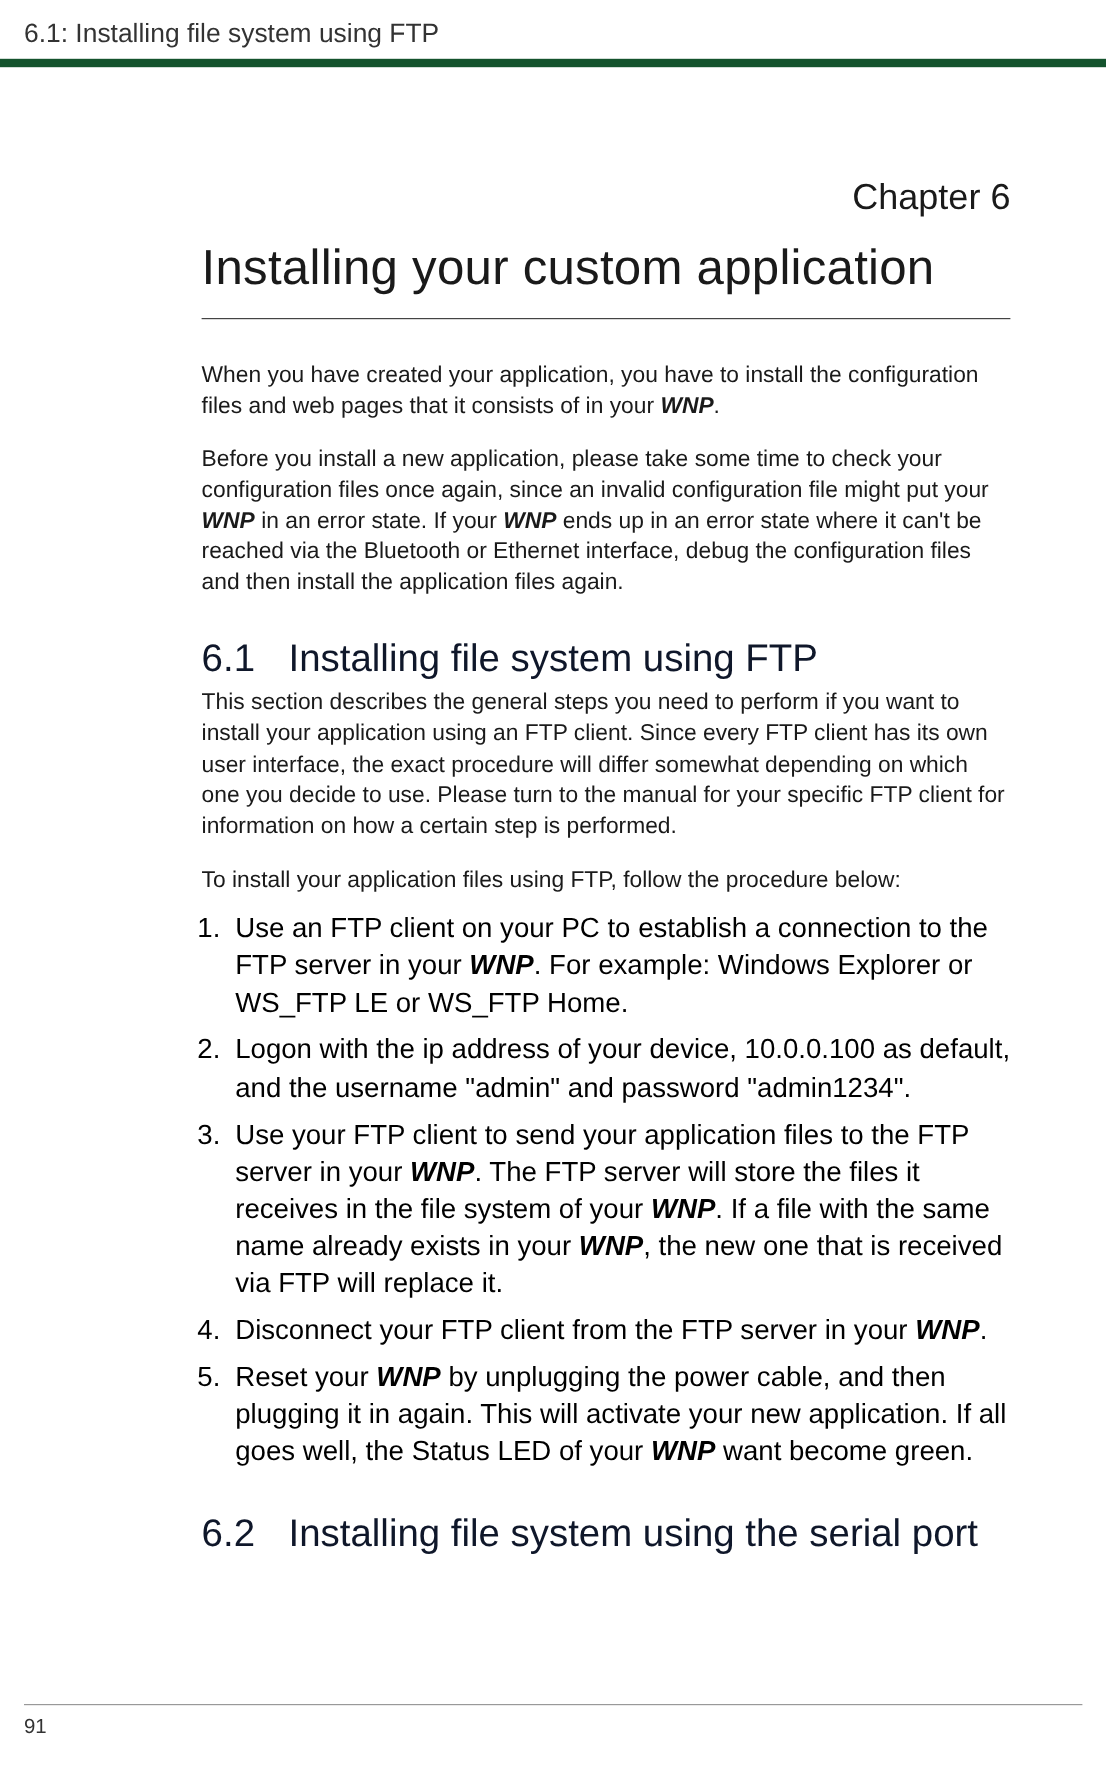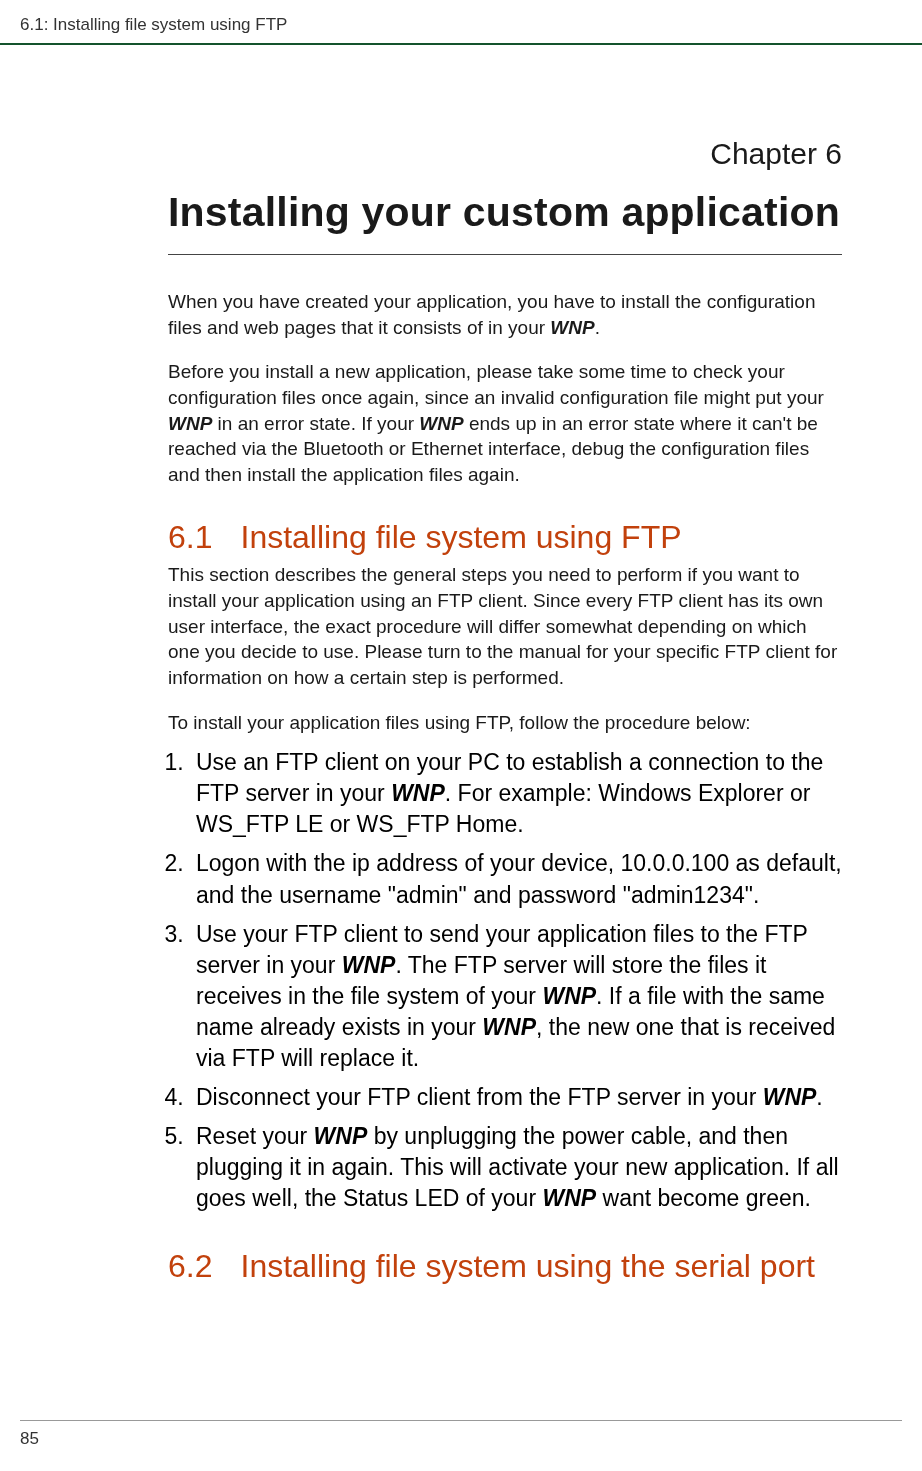--- a/index.html
+++ b/index.html
@@ -14,57 +14,57 @@
       font-family: "Segoe UI", "Frutiger", "Helvetica Neue", Arial, sans-serif;
       color: #000;
       background: #fff;
       position: relative;
       box-sizing: border-box;
     }
     .header {
       display: flex;
       justify-content: space-between;
       padding: 15px 20px 8px 20px;
-      font-size: 17px;
+      font-size: 22px;
       color: #333;
-      border-bottom: 2px solid #14532d;
+      border-bottom: 7px solid #14532d;
     }
     .content {
       padding: 60px 80px 0 168px;
     }
     .chapter-label {
       font-size: 30px;
       font-weight: 300;
       color: #1a1a1a;
       margin-top: 32px;
       margin-bottom: 18px;
       text-align: right;
     }
     .chapter-title {
       font-size: 41px;
-      font-weight: 700;
+      font-weight: 400;
       color: #1a1a1a;
       margin-bottom: 18px;
       letter-spacing: 0.2px;
     }
     .title-rule {
       border: none;
       border-top: 1.5px solid #444;
       margin: 0 0 34px 0;
     }
     .para {
       font-size: 19px;
       line-height: 1.35;
       margin-bottom: 10px;
       color: #1a1a1a;
     }
     .section-heading {
       font-size: 32px;
       font-weight: 300;
-      color: #c2410c;
+      color: #0f172a;
       margin-top: 32px;
       margin-bottom: 6px;
     }
     .section-heading .secnum {
       margin-right: 28px;
     }
     ol.steps {
       font-size: 23px;
       line-height: 1.35;
       padding-left: 22px;
@@ -140,14 +140,14 @@
   </ol>
 
   <h2 class="section-heading" style="line-height:1.25;">
     <span class="secnum">6.2</span><span>Installing file system using the serial port</span>
   </h2>
 
 
 </div>
 
 <div class="footer">
-  <span>85</span>
+  <span>91</span>
 </div>
 
 </body></html>

